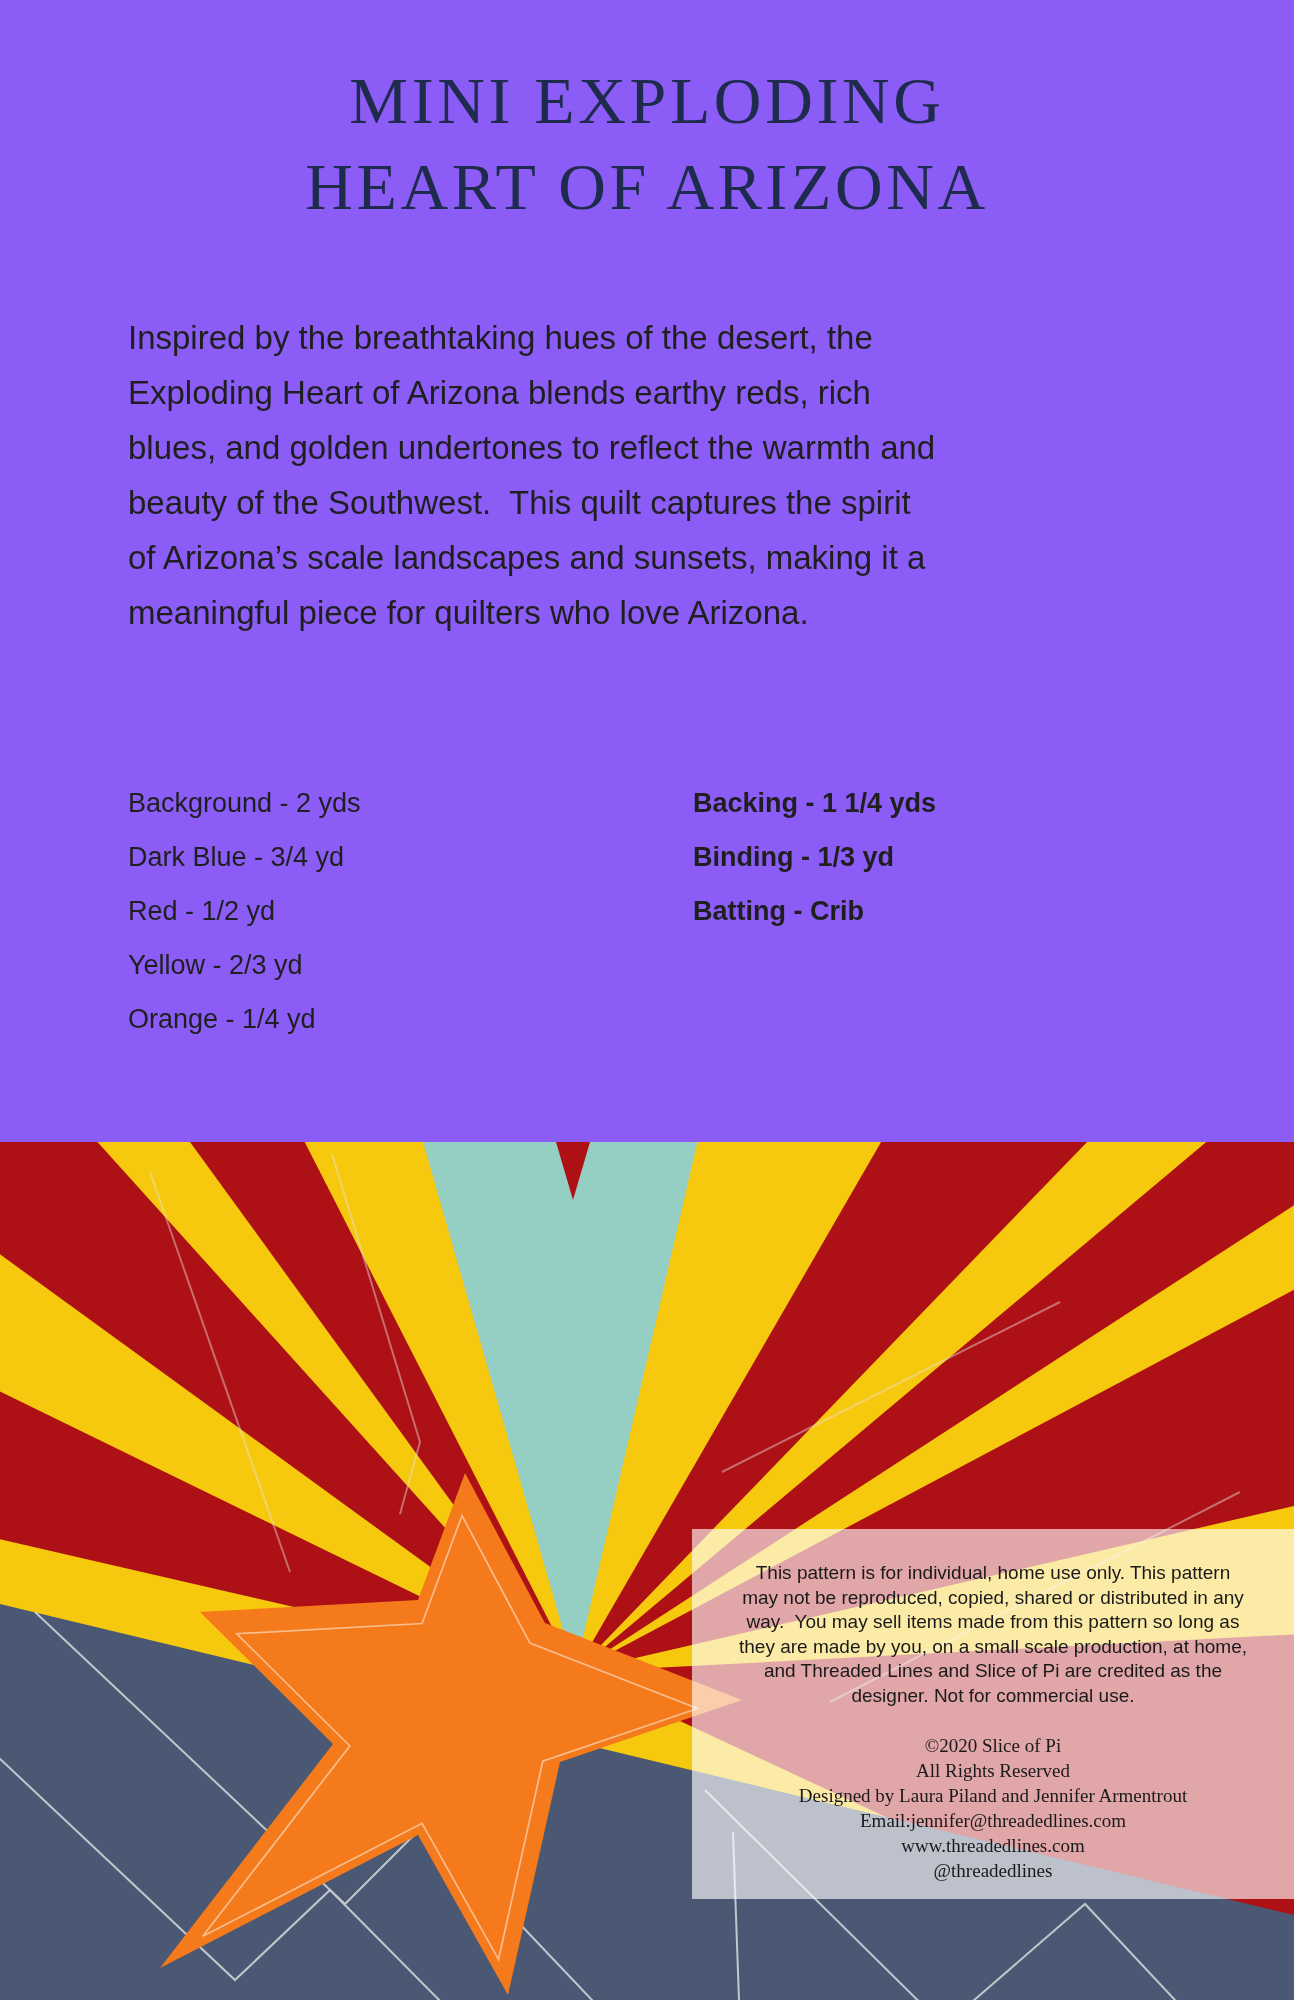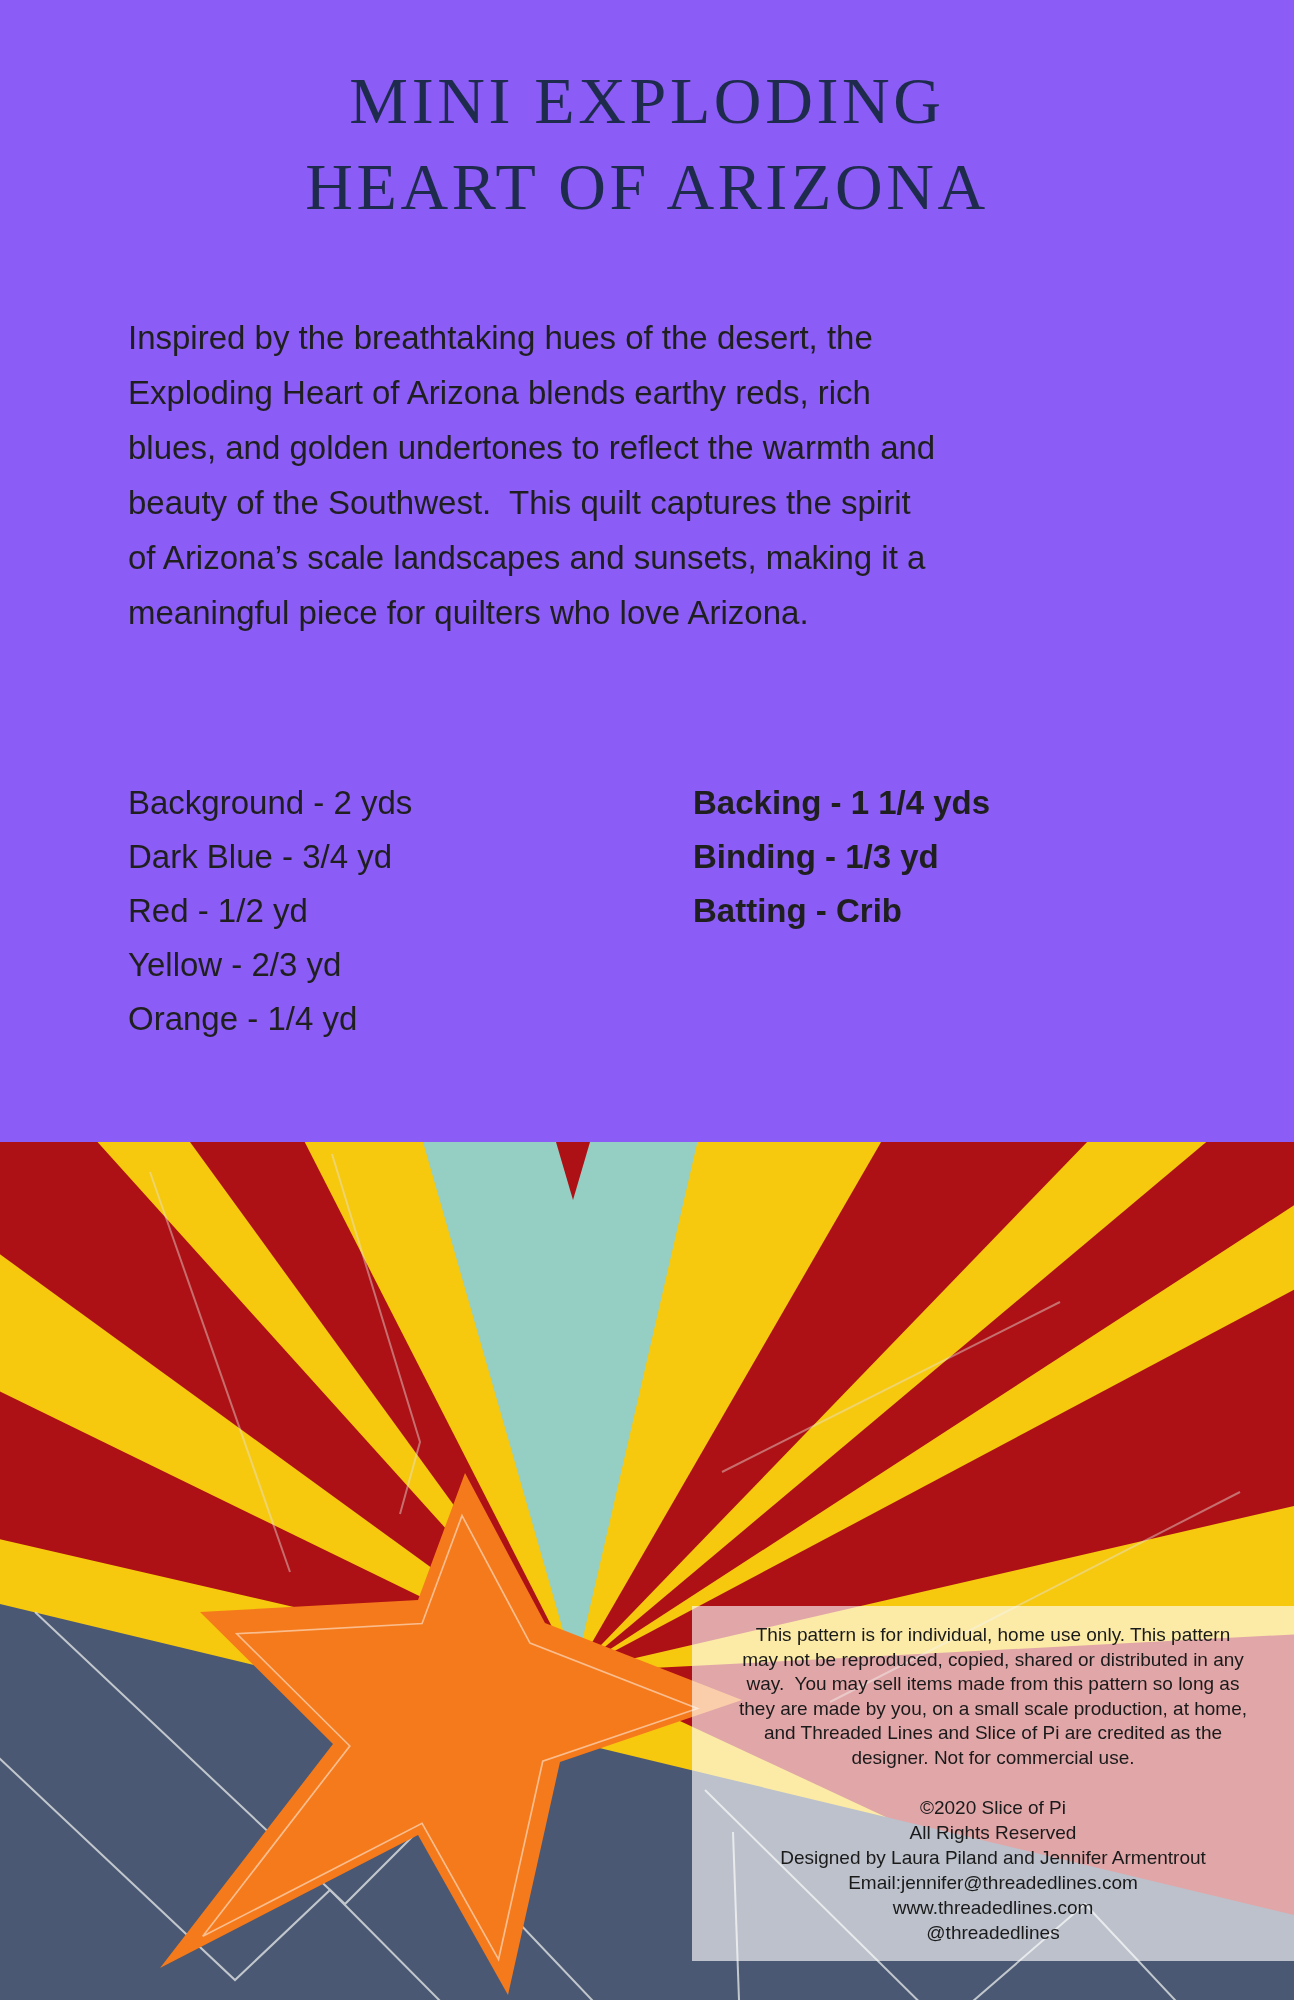--- a/index.html
+++ b/index.html
@@ -14,37 +14,37 @@
   }
   .intro{
     position:absolute;left:128px;top:310px;width:1000px;
     font-size:33px;line-height:55px;
   }
   .intro div{white-space:pre-wrap;}
   .fab-heading{
     position:absolute;left:128px;top:707px;font-size:33px;
   }
   .fab-col{
-    position:absolute;top:776px;font-size:33px;line-height:54px;
+    position:absolute;top:776px;font-size:27px;line-height:54px;
   }
   .fab-col div{white-space:pre-wrap;}
   .fab-left{left:128px;}
   .fab-right{left:693px;font-weight:bold;}
   .photo{
     position:absolute;left:0;top:1142px;width:1294px;height:858px;
   }
   .photo svg{display:block;width:100%;height:100%;}
   .overlay{
-    position:absolute;left:692px;top:1606px;width:602px;box-sizing:border-box;
-    padding:17px 8px 16px 8px;background:rgba(255,255,255,0.63);
+    position:absolute;left:692px;top:1529px;width:602px;box-sizing:border-box;
+    padding:32px 8px 16px 8px;background:rgba(255,255,255,0.63);
     text-align:center;color:#1a1a1a;
   }
   .terms{font-size:19px;line-height:24.5px;}
   .terms div{white-space:pre-wrap;}
-  .credits{margin-top:25px;font-size:19px;line-height:25px;}
+  .credits{margin-top:25px;font-size:19px;line-height:25px;font-family:Liberation Serif, serif;}
   .credits div{white-space:pre-wrap;}
 </style>
 </head>
 <body>
 
 <div class="page">
 
   <div class="title">
     <div>MINI EXPLODING</div>
     <div>HEART OF ARIZONA</div>

